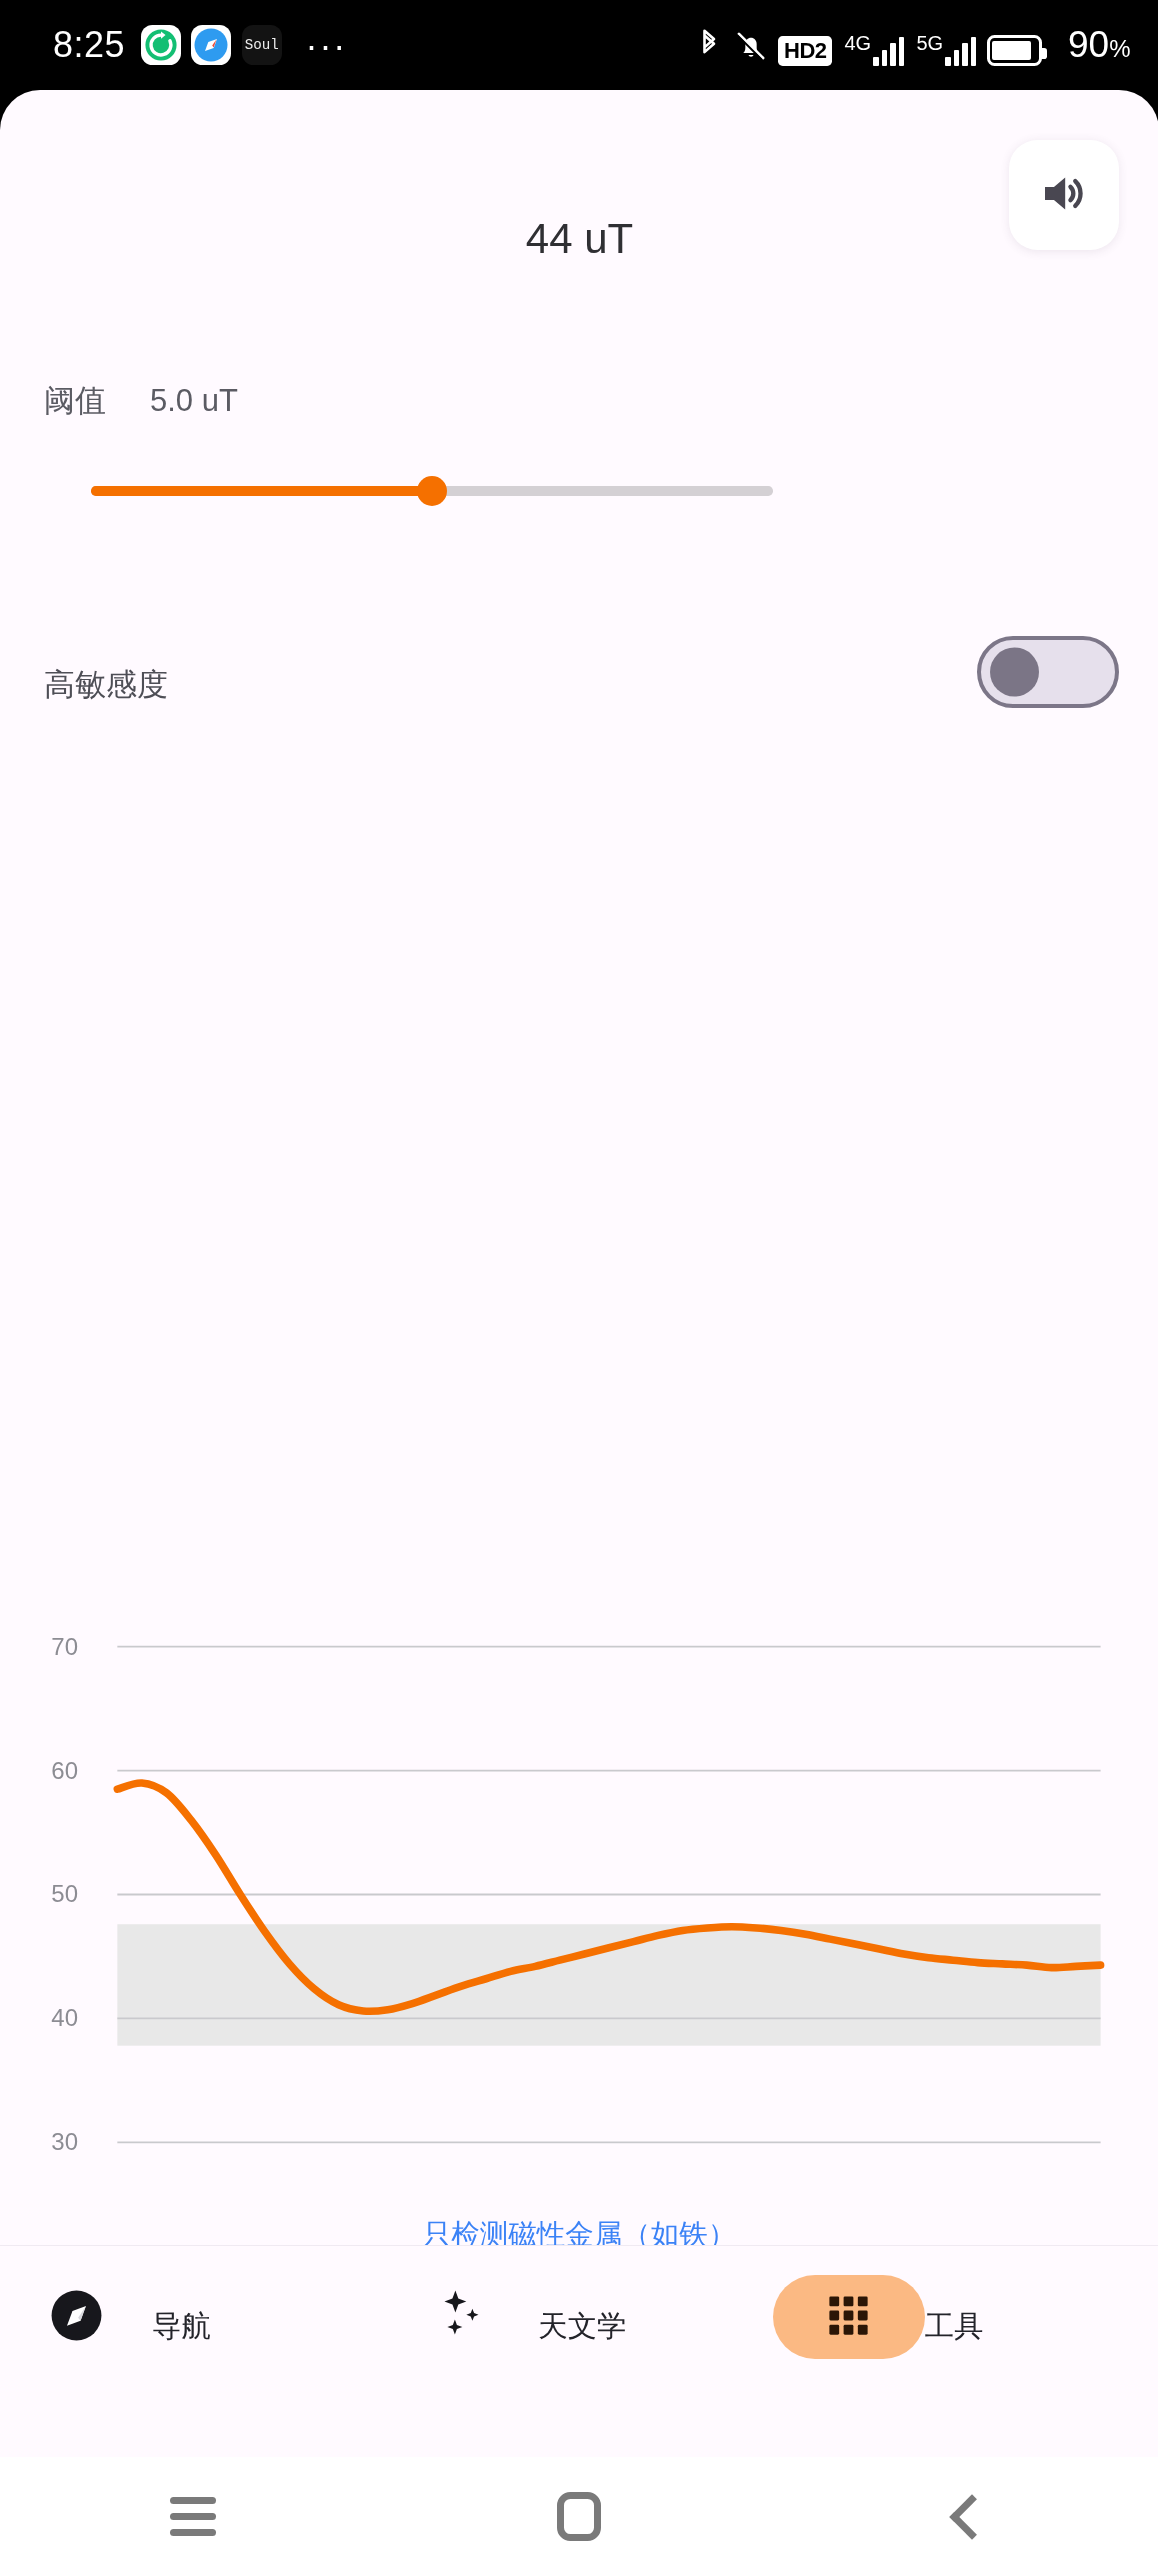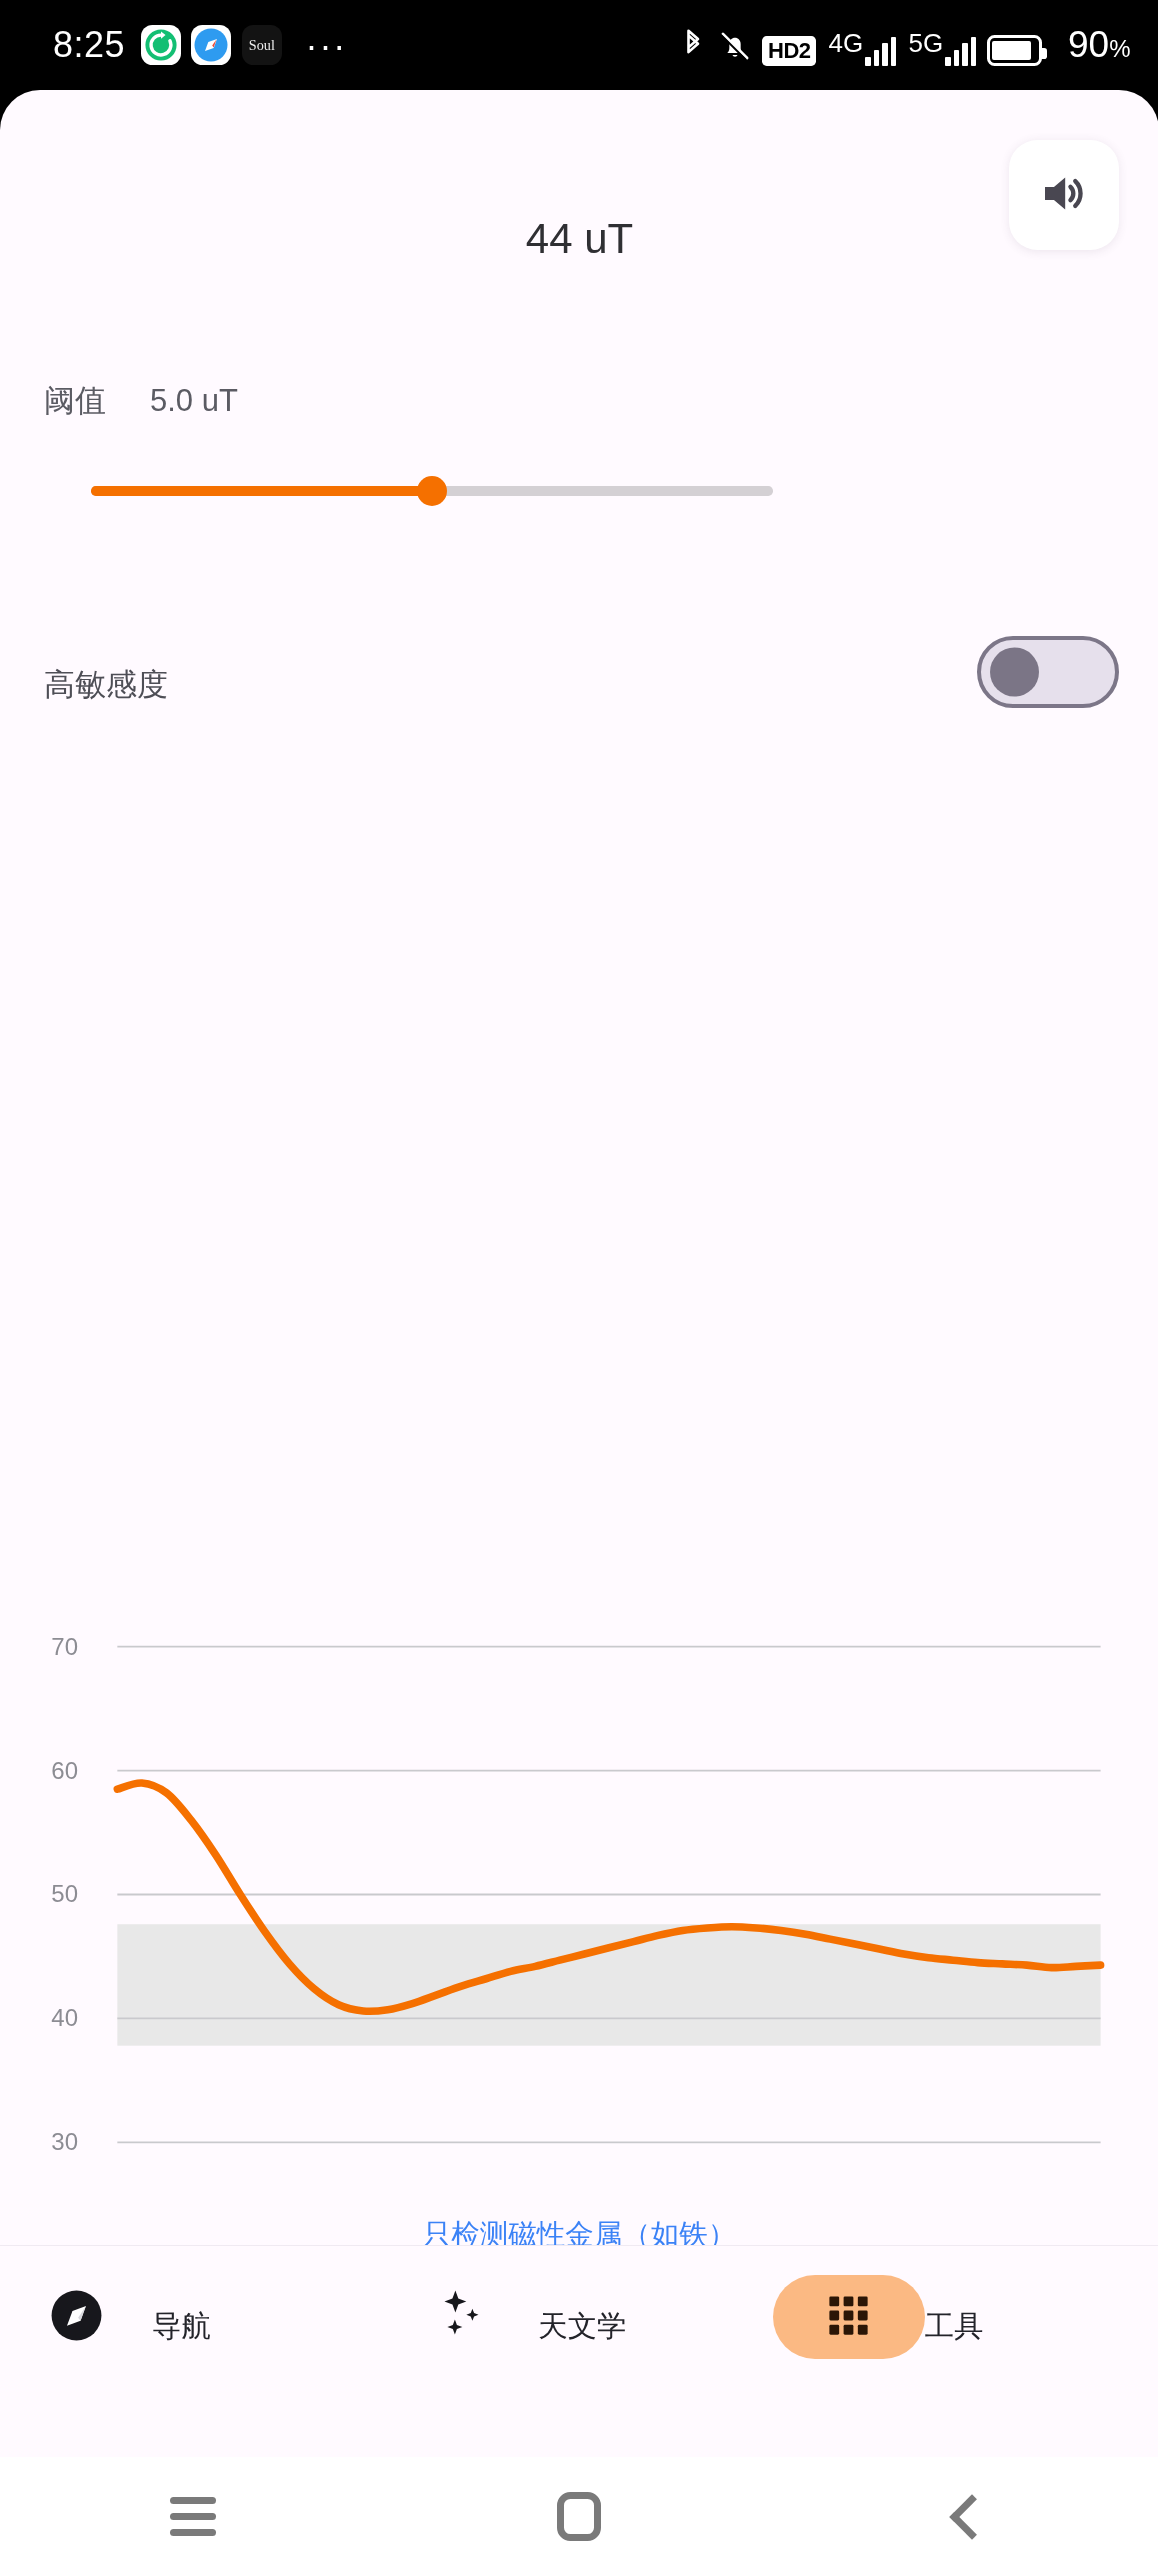--- a/index.html
+++ b/index.html
@@ -18,30 +18,30 @@
     display: flex; align-items: center;
     padding: 0 28.5px 0 53px;
   }
   .sb-time { font-size: 36px; letter-spacing: 0.5px; font-weight: 400; }
   .sb-left-icons { display: flex; align-items: center; gap: 10.4px; margin-left: 16px; }
   .sb-appicon { width: 40px; height: 40px; border-radius: 11.4px; display: flex;
     align-items: center; justify-content: center; overflow: hidden; }
   .sb-app-green { background: #ffffff; }
   .sb-app-blue  { background: #ffffff; }
   .sb-app-soul  { background: #131313; color: #eee; font-size: 14.2px;
-                  font-family: Liberation Serif, serif; }
+                  font-family: Liberation Mono, monospace; }
   .sb-dots { font-size: 36px; line-height: 17px; margin-left: 13.3px; letter-spacing: 1.9px; }
   .sb-spacer { flex: 1; }
   .sb-right { display: flex; align-items: flex-end; gap: 10.4px; }
   .sb-hd2 {
     background:#fff; color:#000; font-size: 22px; font-weight: 700;
     border-radius: 4.7px; padding: 1.9px 5.7px; letter-spacing: -0.5px;
   }
   .netgrp { display: flex; align-items: flex-end; gap: 1.9px; position: relative; padding-left:1.9px;}
-  .netlabel { font-size: 26px; line-height: 19px; align-self: flex-start; }
+  .netlabel { font-size: 20px; line-height: 19px; align-self: flex-start; }
   .bars { display: flex; align-items: flex-end; gap: 2.8px; height: 32px; }
   .bars i { display:block; width: 5.7px; background: #fff; border-radius: 0.9px; }
   .bars i:nth-child(1){ height: 9.5px; }
   .bars i:nth-child(2){ height: 16px; }
   .bars i:nth-child(3){ height: 23px; }
   .bars i:nth-child(4){ height: 29.4px; }
   .battery {
     width: 55px; height: 31px; border: 3.8px solid #fff; border-radius: 7.6px;
     position: relative; display:flex; align-items:center; padding:2.8px;
   }

